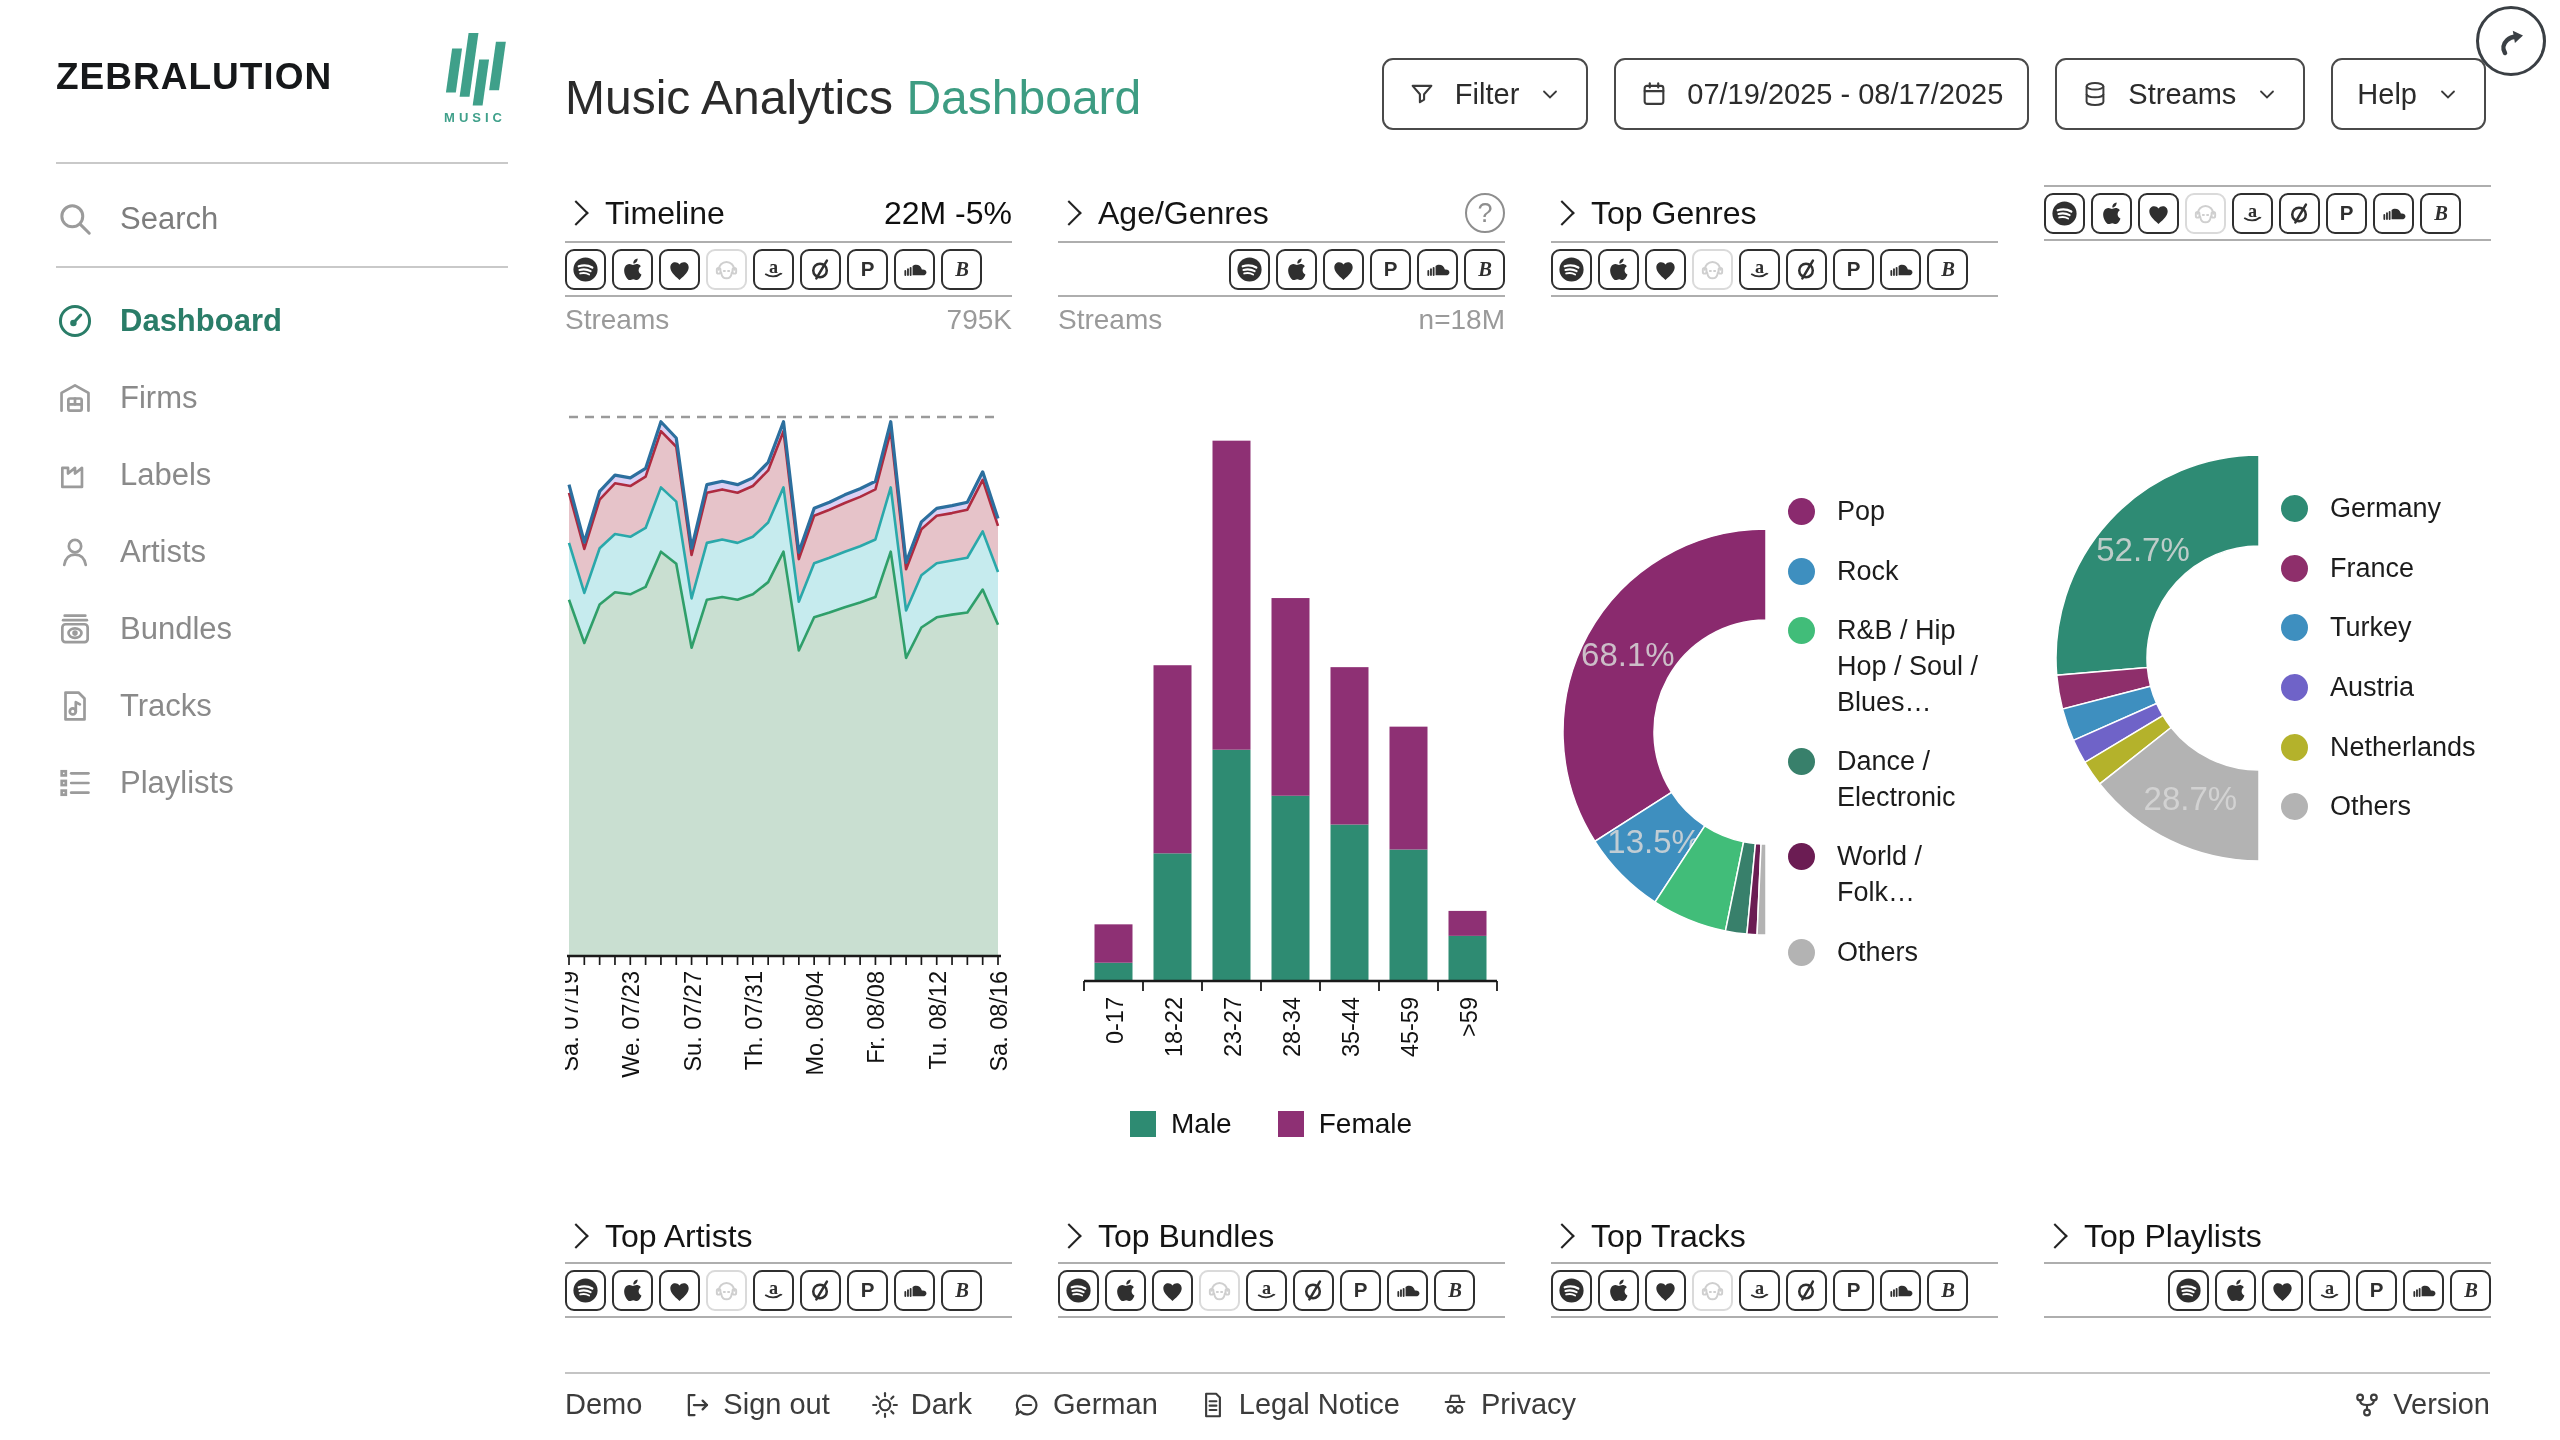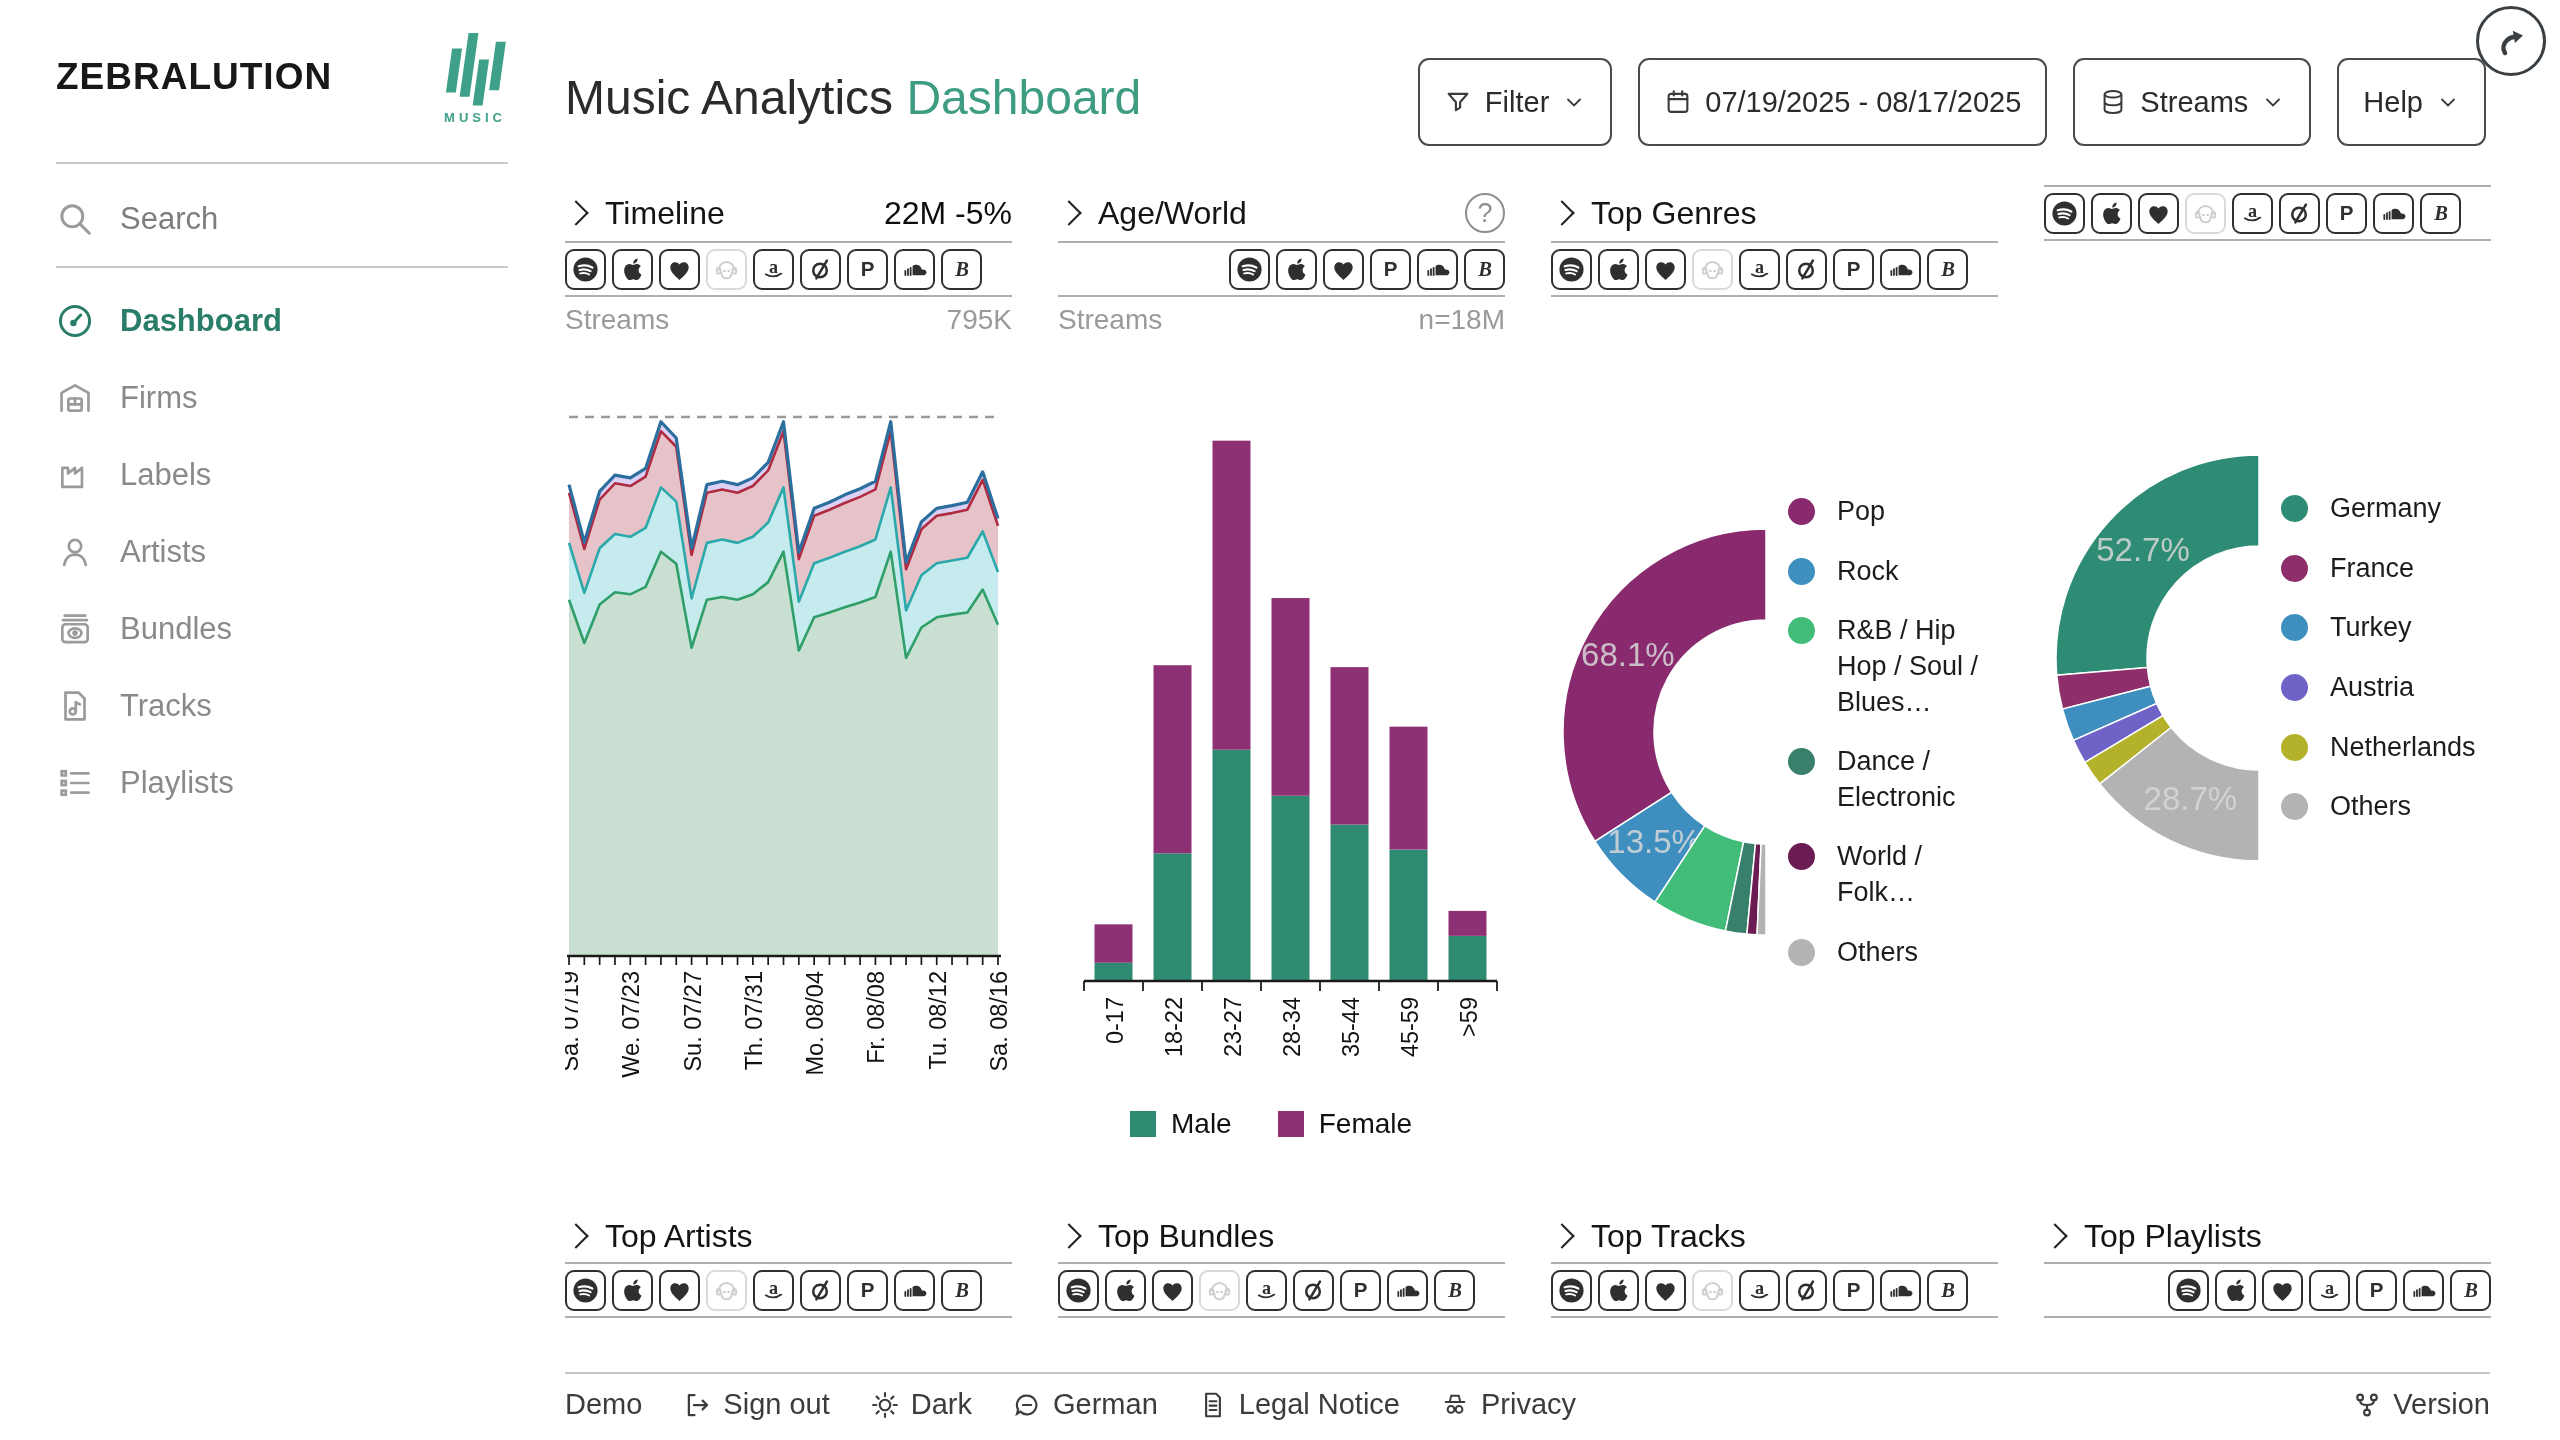--- a/index.html
+++ b/index.html
@@ -14,21 +14,21 @@
   .side-div{position:absolute;left:56px;width:452px;border-top:2px solid #c9c9c9}
   .search-row{position:absolute;left:56px;top:188px;width:452px;height:62px;display:flex;align-items:center;gap:26px;color:#7d7d7d;font-size:31px}
   .nav{position:absolute;left:56px;top:282px;width:452px}
   .nav-item{display:flex;align-items:center;gap:26px;height:77px;font-size:31px;color:#8a8a8a;cursor:pointer}
   .nav-item.active{color:#2a7d68;font-weight:600}
   .nav-ic{width:38px;height:38px;flex:none}
   
   .page-title{position:absolute;left:565px;top:38px;font-size:48px;font-weight:500;color:#2b2b2b}
   .page-title .accent{color:#3d9c82}
   .hdr-buttons{position:absolute;top:58px;right:74px;display:flex;gap:26px;align-items:center}
-  .btn{display:flex;align-items:center;gap:13px;border:2.5px solid #4a4a4a;border-radius:11px;padding:0 24px;height:88px;font-size:29px;color:#2b2b2b;background:#fff;box-sizing:border-box;cursor:pointer}
+  .btn{display:flex;align-items:center;gap:19px;border:2.5px solid #4a4a4a;border-radius:11px;padding:0 24px;height:72px;font-size:29px;color:#2b2b2b;background:#fff;box-sizing:border-box;cursor:pointer}
   .circle-btn{position:absolute;top:6px;right:14px;width:64px;height:64px;border:3.5px solid #3a3f44;border-radius:50%;display:flex;align-items:center;justify-content:center;background:#fff;cursor:pointer}
   
   .cards{position:absolute;left:565px;top:185px;display:grid;grid-template-columns:repeat(4,447px);column-gap:46px}
   .cards2{position:absolute;left:565px;top:1210px;display:grid;grid-template-columns:repeat(4,447px);column-gap:46px}
   .sec-head{display:flex;align-items:center;height:56px;font-size:32px;color:#141414;cursor:pointer}
   .cards2 .sec-head{height:52px}
   .chev{width:16px;height:16px;border-top:2.5px solid #222;border-right:2.5px solid #222;transform:rotate(45deg);margin:0 20px 0 2px;flex:none}
   .spacer{flex:1}
   .sec-val{font-size:32px;color:#0e0e0e}
   .qmark{width:40px;height:40px;border:2.5px solid #8e8e8e;border-radius:50%;color:#8e8e8e;font-size:27px;display:flex;align-items:center;justify-content:center;box-sizing:border-box}
@@ -313,21 +313,21 @@
         <text transform="translate(258.1428571428571,576) rotate(-90)" text-anchor="end" font-size="23.5" fill="#111">Mo. 08/04</text>
         <text transform="translate(319.42857142857144,576) rotate(-90)" text-anchor="end" font-size="23.5" fill="#111">Fr. 08/08</text>
         <text transform="translate(380.7142857142857,576) rotate(-90)" text-anchor="end" font-size="23.5" fill="#111">Tu. 08/12</text>
         <text transform="translate(442,576) rotate(-90)" text-anchor="end" font-size="23.5" fill="#111">Sa. 08/16</text>
       </svg>
   </section>
 
   <section>
     <div class="sec-head">
       <span class="chev"></span>
-      <span>Age/World</span>
+      <span>Age/Genres</span>
       <span class="spacer"></span>
       <span class="qmark">?</span>
     </div>
     <div class="hline"></div>
     <div class="prow right">
         <span class="picon">
           <svg viewBox="0 0 24 24">
             <circle cx="12" cy="12" r="10" fill="#2f2f2f"></circle>
             <path d="M6.4 9.3c3.9-1.2 8.1-.8 11.2 1.1" stroke="#fff" fill="none" stroke-width="1.9" stroke-linecap="round"></path>
             <path d="M7 12.4c3.2-.9 6.6-.5 9.2 1" stroke="#fff" fill="none" stroke-width="1.7" stroke-linecap="round"></path>

